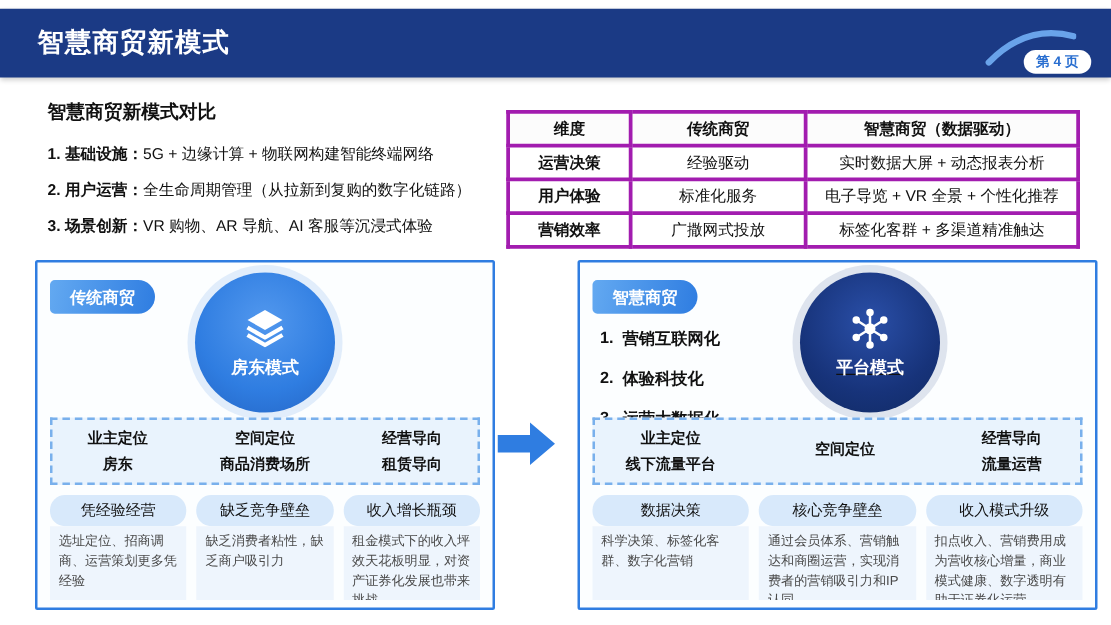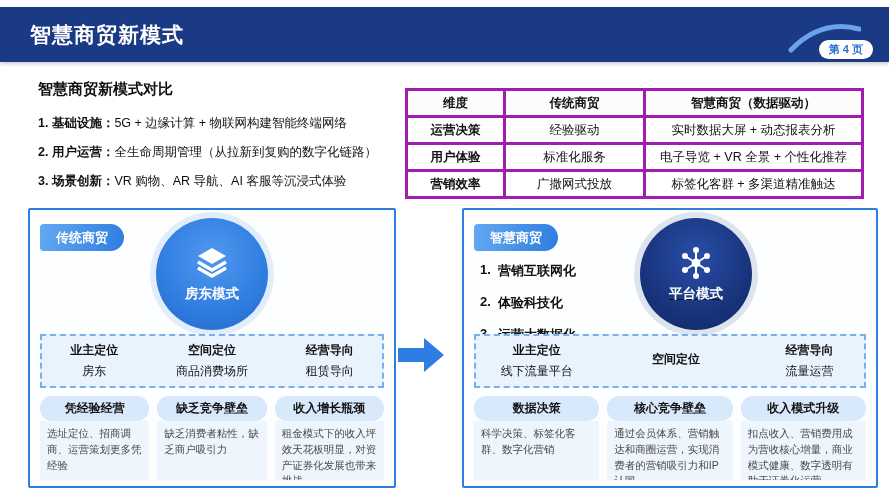--- a/index.html
+++ b/index.html
@@ -41,25 +41,25 @@
   .circle-label{color:#fff;font-weight:bold;font-size:13.5px;}
 
   .feat-list{position:absolute;left:16px;top:52px;width:160px;}
   .feat{display:flex;font-size:13px;font-weight:bold;margin-bottom:14px;}
   .feat .fnum{width:18px;}
 
   .dashbox{position:absolute;left:10px;right:10px;top:124px;height:54px;background:var(--light-blue);border:2px dashed #79b0ec;display:flex;align-items:center;}
   .pos-cell{text-align:center;}
   .f1{flex:1;} .f13{flex:1.3;} .f09{flex:0.9;} .f125{flex:1.25;}
   .pos-title{font-weight:bold;font-size:12px;margin-bottom:4px;}
-  .pos-value{font-weight:normal;font-size:12px;}
+  .pos-value{font-weight:bold;font-size:12px;}
 
   .points{position:absolute;left:10px;right:10px;top:186px;bottom:6px;display:flex;gap:8px;}
   .point{flex:1;display:flex;flex-direction:column;}
-  .pt-title{background:var(--chip-head);font-weight:bold;font-size:12px;text-align:center;padding:4px 0;border-radius:12px;}
+  .pt-title{background:var(--chip-head);font-weight:normal;font-size:12px;text-align:center;padding:4px 0;border-radius:12px;}
   .pt-body{background:var(--chip-body);color:#4a4a4a;font-size:10.5px;line-height:1.5;padding:5px 7px;flex:1;overflow:hidden;}
 
   .arrow{position:absolute;left:398px;top:337px;}
 </style>
 </head>
 <body>
 
 <div class="slide">
 
   <header class="topbar">

